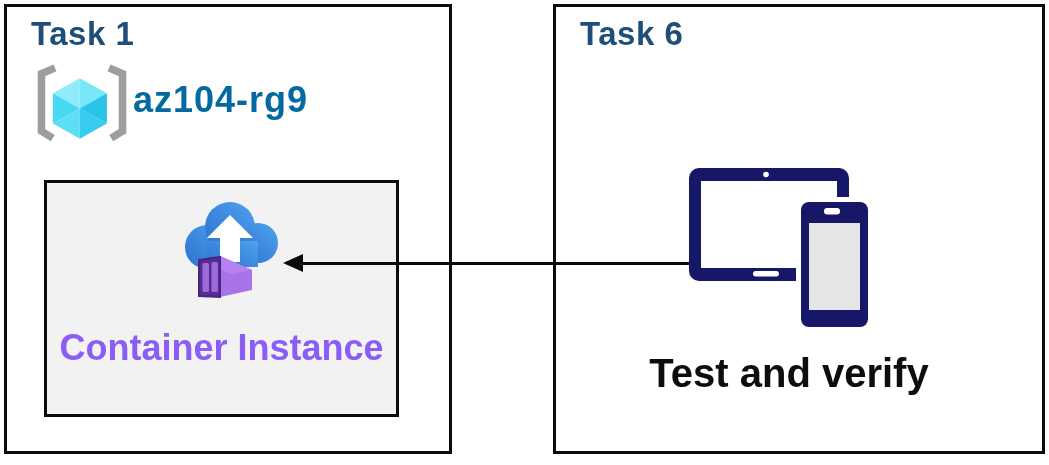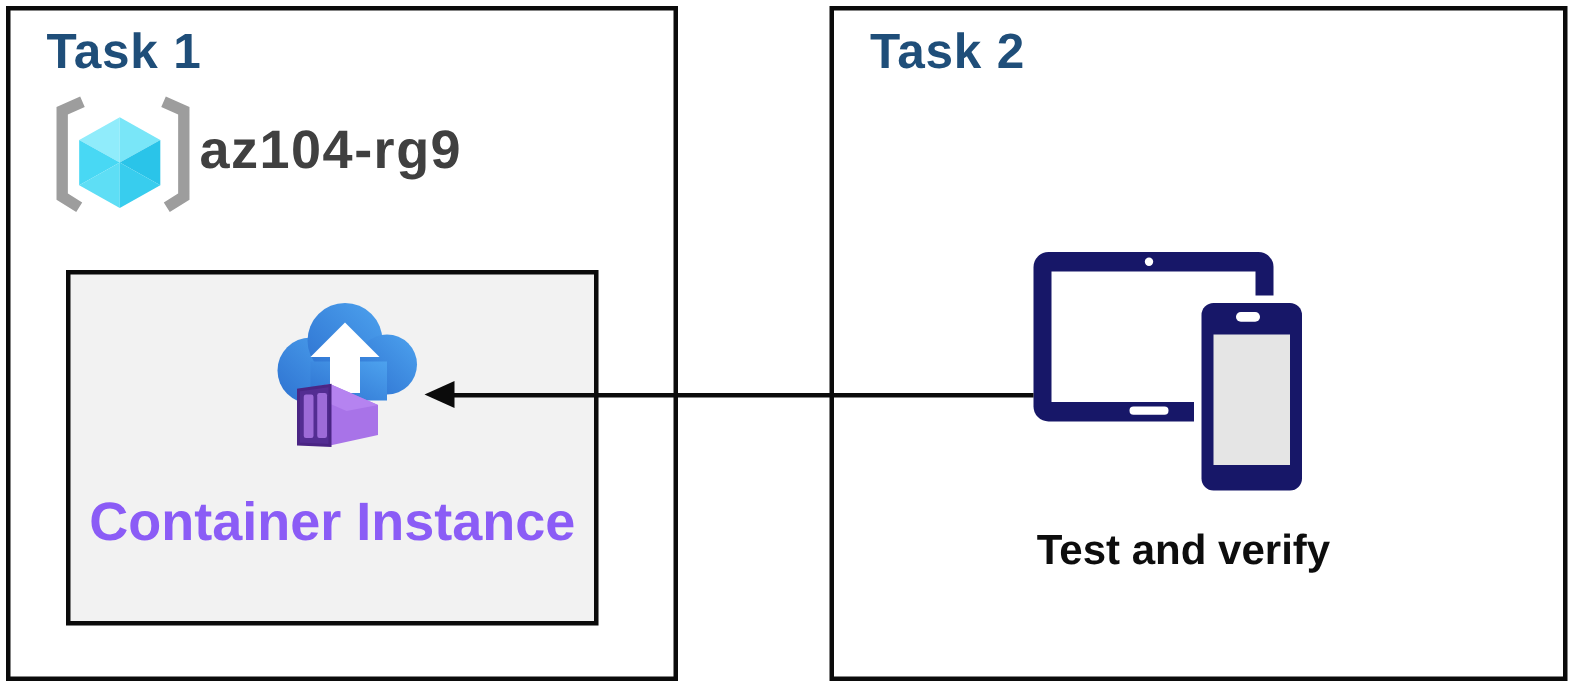--- a/index.html
+++ b/index.html
@@ -13,35 +13,35 @@
   }
   .task1{left:4px;width:448px;}
   .task2{left:553px;width:492px;}
   .box-title{
     position:absolute;top:8px;left:24px;
     font-size:33px;font-weight:bold;color:#1F4E79;letter-spacing:0.5px;
   }
   .rg-icon{position:absolute;left:29px;top:56px;}
   .rg-name{
     position:absolute;left:126px;top:72px;
-    font-size:36px;font-weight:bold;color:#404040;letter-spacing:1px;
+    font-size:36px;font-weight:bold;color:#0369a1;letter-spacing:1px;
   }
   .ci-box{
     position:absolute;left:37px;top:173px;width:355px;height:237px;
     background:#F2F2F2;border:3px solid #0b0b0b;box-sizing:border-box;
   }
   .ci-icon{position:absolute;left:118px;top:13px;}
   .ci-label{
     position:absolute;left:0;top:144px;width:100%;text-align:center;
     font-size:36px;font-weight:bold;color:#8b5cf6;
   }
   .devices-icon{position:absolute;left:131px;top:158px;}
   .t2-label{
     position:absolute;left:0;top:344px;width:100%;text-align:center;
-    font-size:28px;font-weight:bold;color:#0d0d0d;padding-right:20px;box-sizing:border-box;
+    font-size:40px;font-weight:bold;color:#0d0d0d;padding-right:20px;box-sizing:border-box;
   }
   .arrow{position:absolute;left:0;top:0;width:0;height:0;z-index:5;}
   .arrow-line{
     position:absolute;left:298px;top:262px;width:391px;height:3px;background:#0b0b0b;
   }
   .arrow-head{
     position:absolute;left:283px;top:254px;width:0;height:0;
     border-top:9.5px solid transparent;border-bottom:9.5px solid transparent;
     border-right:20px solid #0b0b0b;
   }
@@ -93,21 +93,21 @@
         <polygon points="34,64 55,60 87,74 66,78" fill="#B583F0"></polygon>
         <polygon points="34,64 55,61 55,101 34,100" fill="#532D92" stroke="#4A2584" stroke-width="2"></polygon>
         <rect x="37.5" y="67" width="6.5" height="29" rx="1.5" fill="#9D6BD8"></rect>
         <rect x="46.5" y="66" width="6.5" height="30" rx="1.5" fill="#9D6BD8"></rect>
       </svg>
       <div class="ci-label">Container Instance</div>
     </div>
   </section>
 
   <section class="task-box task2">
-    <div class="box-title">Task 2</div>
+    <div class="box-title">Task 6</div>
 
     <svg class="devices-icon" width="185" height="168" viewBox="0 0 185 168">
 
       <rect x="2" y="3" width="160" height="113" rx="10" fill="#171768"></rect>
 
       <rect x="14" y="16" width="136" height="87" fill="#ffffff"></rect>
 
       <circle cx="79" cy="9.5" r="2.8" fill="#ffffff"></circle>
 
       <rect x="66" y="106" width="26" height="5.5" rx="2.7" fill="#ffffff"></rect>

